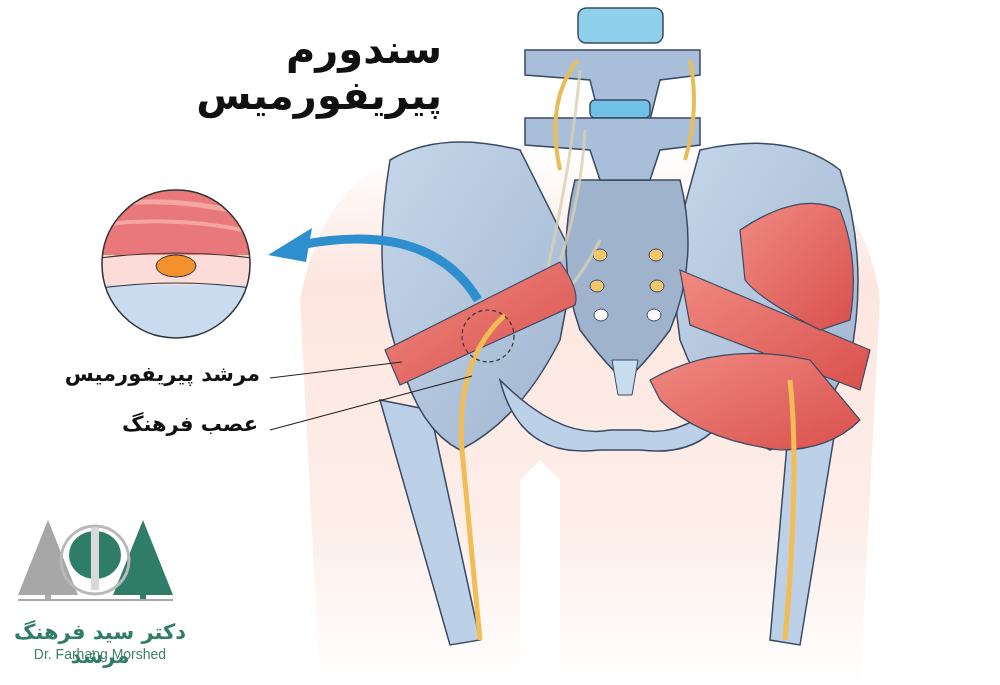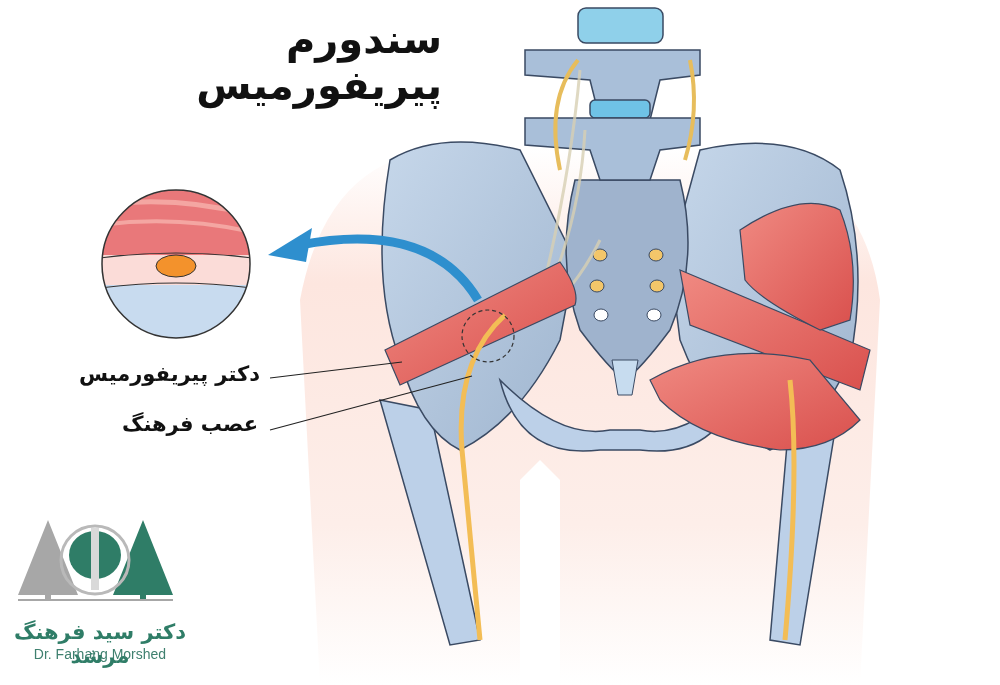--- a/index.html
+++ b/index.html
@@ -1,17 +1,17 @@
 <!DOCTYPE html>
 <html><head>
 <meta charset="utf-8">
 <style>
   html, body { margin: 0; padding: 0; background: #ffffff; }
   body { width: 1000px; height: 685px; position: relative; overflow: hidden; font-family: "DejaVu Sans", sans-serif; }
-  .title { position: absolute; left: 92px; top: 16px; width: 350px; text-align: right; direction: rtl; font-size: 40px; font-weight: bold; color: #111; font-family: "DejaVu Sans", sans-serif; }
+  .title { position: absolute; left: 92px; top: 26px; width: 350px; text-align: right; direction: rtl; font-size: 40px; font-weight: bold; color: #111; font-family: "DejaVu Sans", sans-serif; }
   .label { position: absolute; direction: rtl; font-weight: bold; color: #111; font-size: 21px; text-align: right; font-family: "DejaVu Sans", sans-serif; }
   .label-muscle { left: 20px; top: 362px; width: 240px; }
   .label-nerve { left: 20px; top: 412px; width: 238px; }
   .logo { position: absolute; left: 10px; top: 518px; width: 180px; height: 160px; }
   .logo-fa { position: absolute; left: 0; top: 102px; width: 180px; text-align: center; direction: rtl; font-size: 21px; font-weight: bold; color: #2f7d67; }
   .logo-en { position: absolute; left: 0; top: 128px; width: 180px; text-align: center; font-size: 14px; color: #3f806f; font-family: Liberation Sans, sans-serif; }
   svg.art { position: absolute; left: 0; top: 0; }
 </style>
 </head>
 <body>
@@ -113,19 +113,19 @@
     <path d="M125 0 L95 75 L155 75 Z" fill="#2f7d67"></path>
     <rect x="122" y="60" width="6" height="20" fill="#2f7d67"></rect>
     <circle cx="77" cy="40" r="34" fill="none" stroke="#b9b9b9" stroke-width="3"></circle>
     <ellipse cx="77" cy="35" rx="26" ry="24" fill="#2f7d67"></ellipse>
     <rect x="73" y="8" width="8" height="62" fill="#d9d9d9"></rect>
     <line x1="0" y1="80" x2="155" y2="80" stroke="#a7a7a7" stroke-width="2"></line>
   </g>
 </svg>
 
 <div class="title">سندورم پیریفورمیس</div>
-<div class="label label-muscle">دکتر پیریفورمیس</div>
+<div class="label label-muscle">مرشد پیریفورمیس</div>
 <div class="label label-nerve">عصب فرهنگ</div>
 
 <div class="logo">
   <div class="logo-fa">دکتر سید فرهنگ مرشد</div>
   <div class="logo-en">Dr. Farhang Morshed</div>
 </div>
 
 </body></html>

